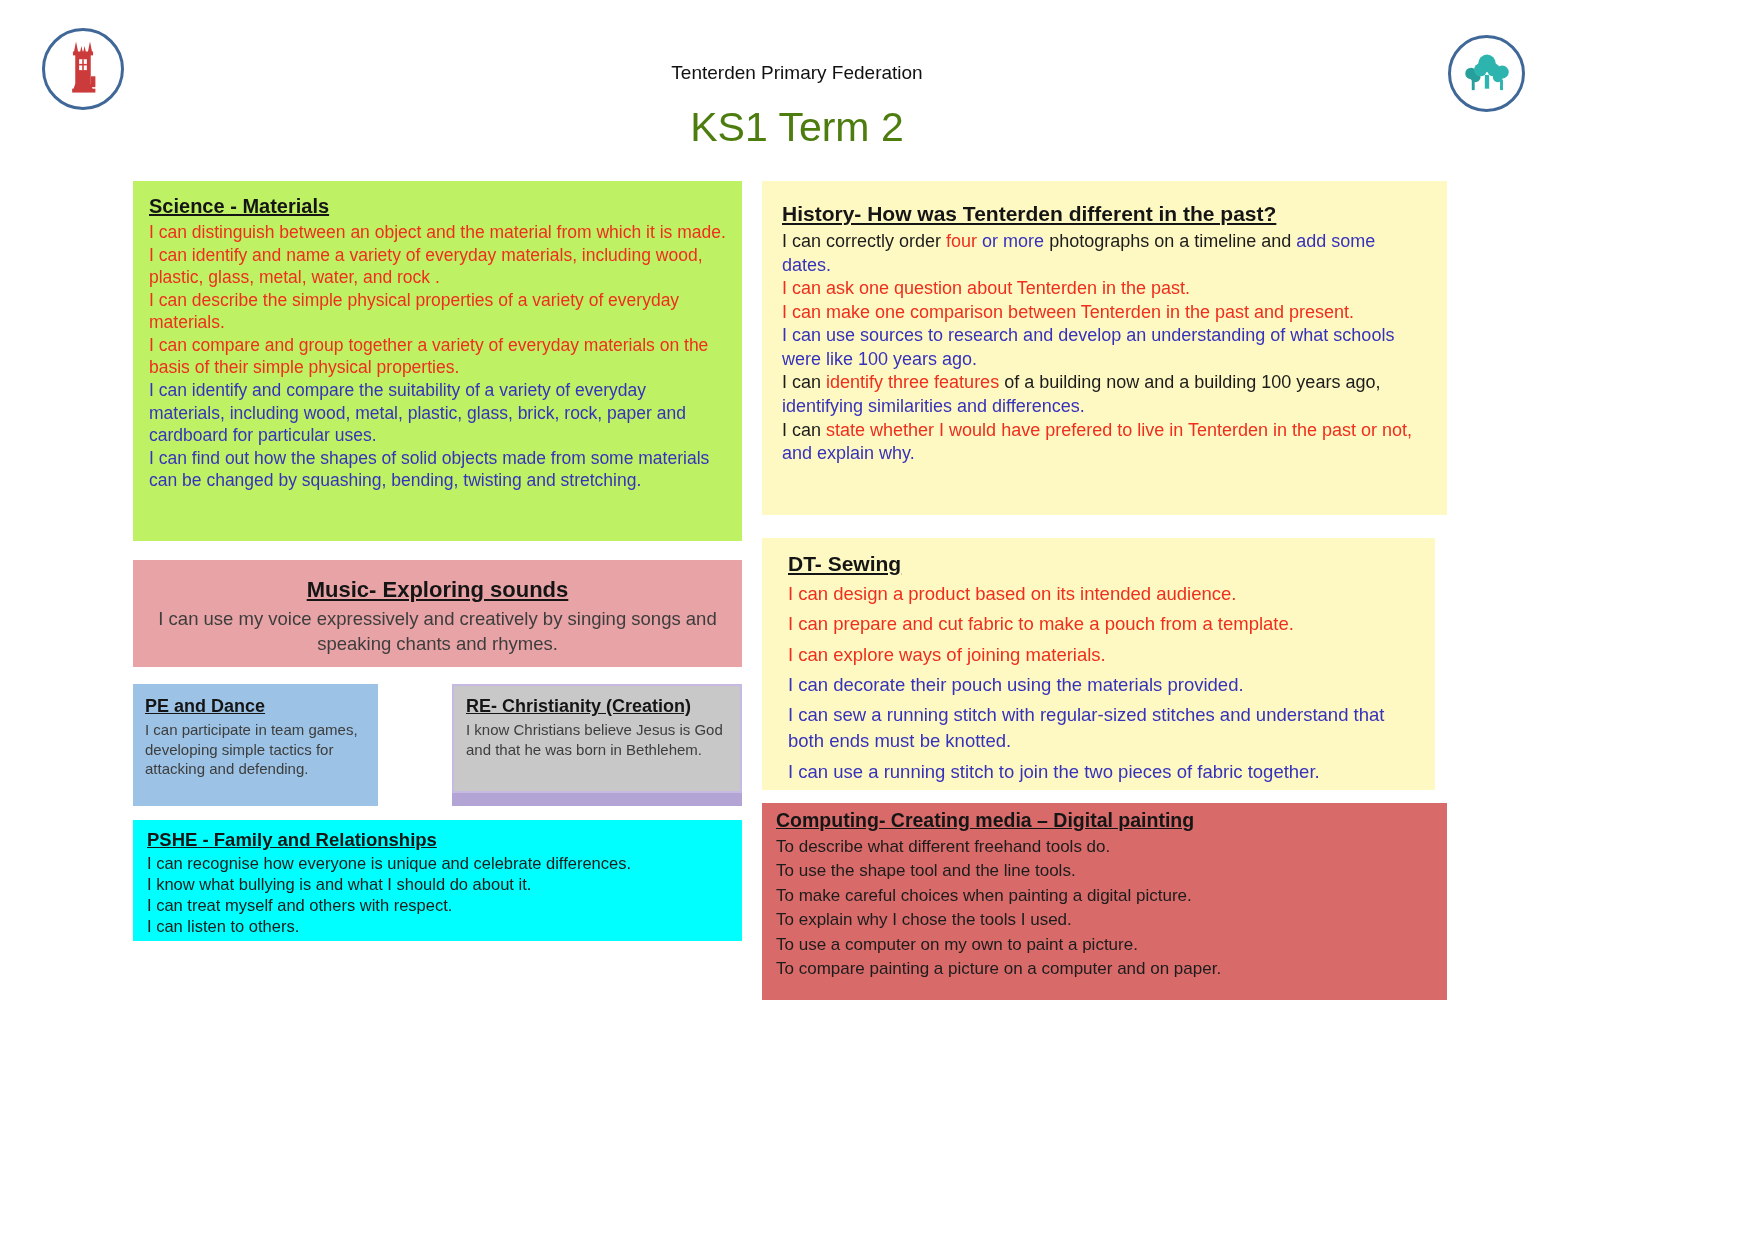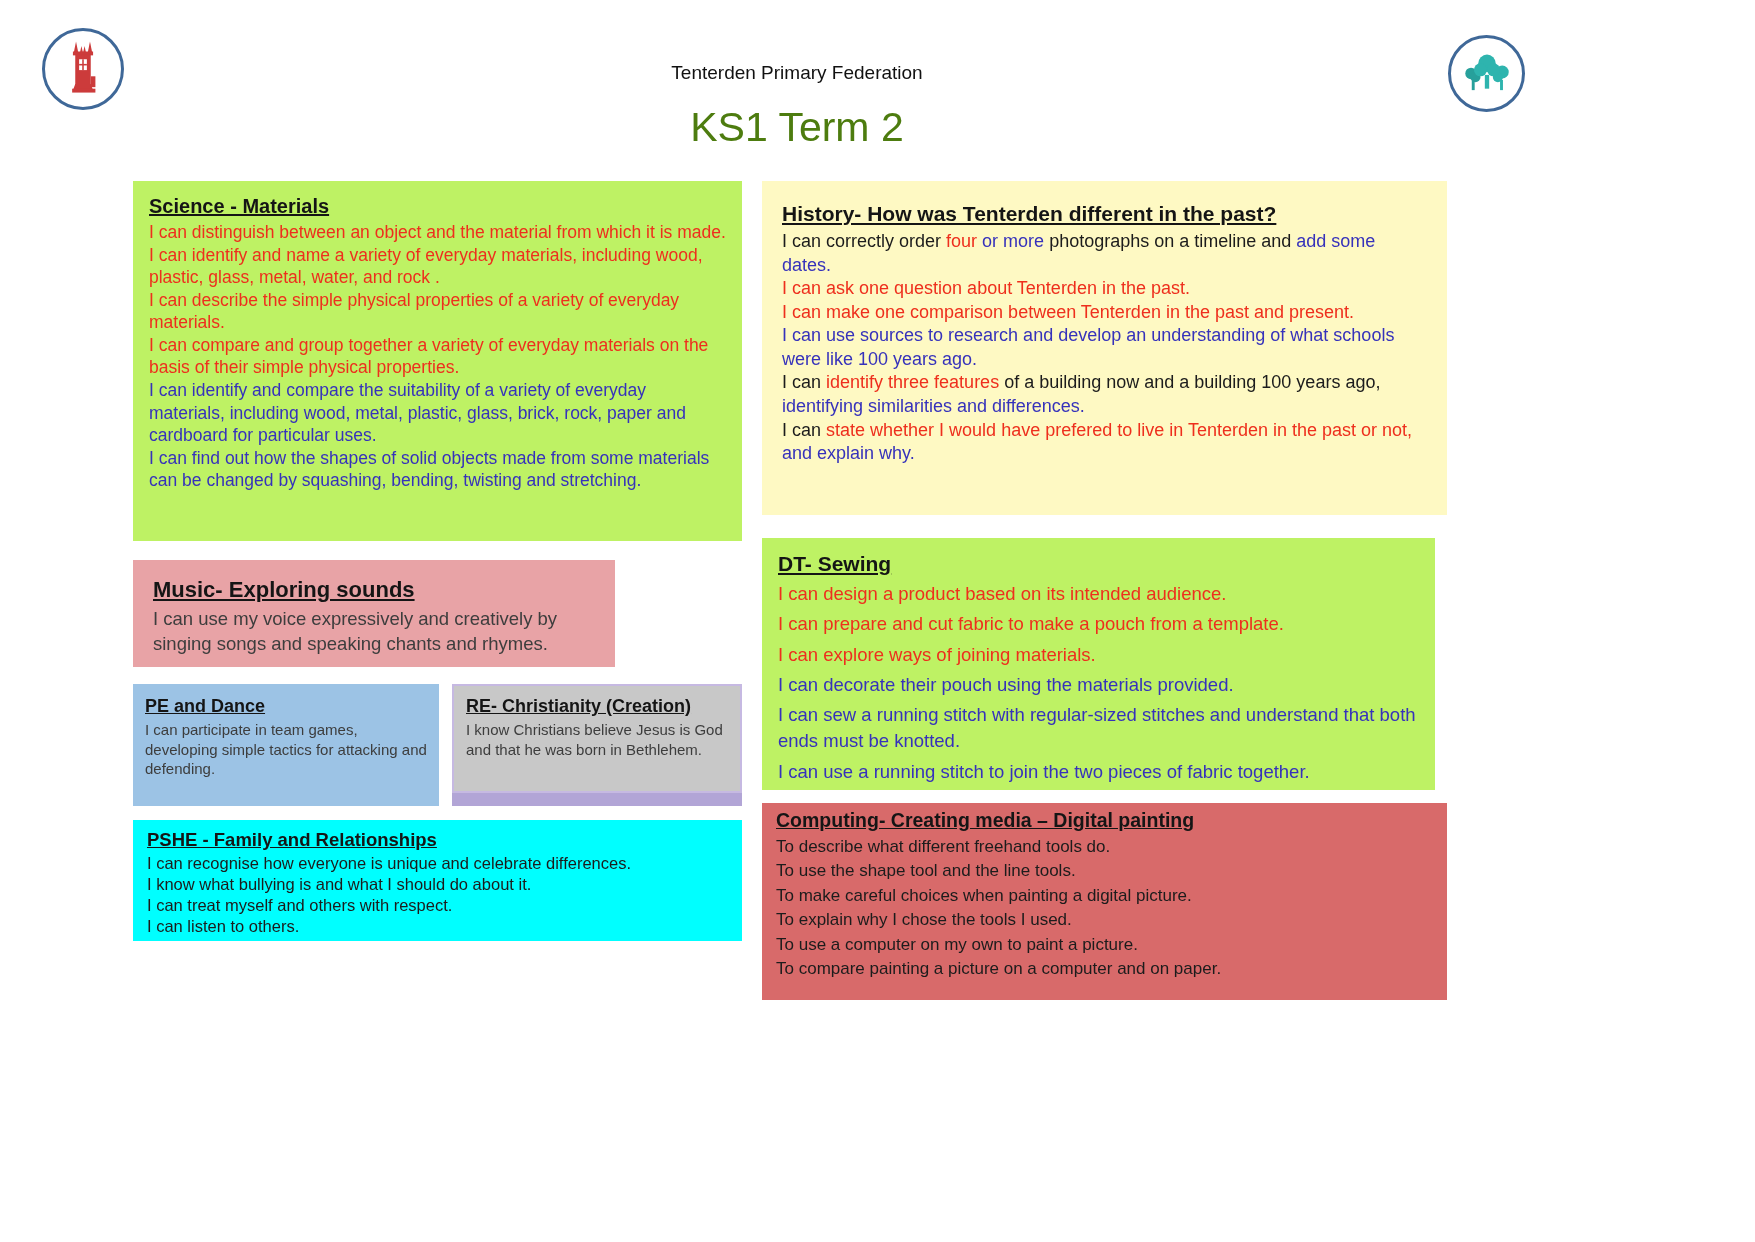--- a/index.html
+++ b/index.html
@@ -24,29 +24,29 @@
   .c-dark{color:#3d3d3d;}
 
   #science-box{left:133px;top:181px;width:609px;height:360px;background:#bef264;padding:14px 16px;}
   #science-box .heading{font-size:20px;margin-bottom:3px;}
   #science-box .line{font-size:17.5px;line-height:1.29;}
 
   #history-box{left:762px;top:181px;width:685px;height:334px;background:#fef9c3;padding:21px 20px;}
   #history-box .heading{font-size:21px;margin-bottom:4px;}
   #history-box .line{font-size:18px;line-height:1.31;}
 
-  #music-box{left:133px;top:560px;width:482px;height:107px;background:#e8a3a6;padding:17px 20px;}
+  #music-box{left:133px;top:560px;width:609px;height:107px;background:#e8a3a6;padding:17px 4px;text-align:center;}
   #music-box .heading{font-size:22px;margin-bottom:4px;}
   #music-box .line{font-size:18.5px;line-height:1.35;}
 
-  #dt-box{left:762px;top:538px;width:673px;height:252px;background:#bef264;padding:14px 16px;}
+  #dt-box{left:762px;top:538px;width:673px;height:252px;background:#fef9c3;padding:14px 26px;}
   #dt-box .heading{font-size:21px;margin-bottom:5px;}
   #dt-box .line{font-size:18.5px;line-height:1.42;margin-bottom:4px;}
 
-  #pe-box{left:133px;top:684px;width:306px;height:122px;background:#9cc3e5;padding:12px 12px;}
+  #pe-box{left:133px;top:684px;width:245px;height:122px;background:#9cc3e5;padding:12px 12px;}
   #pe-box .heading{font-size:18px;margin-bottom:3px;}
   #pe-box .line{font-size:15px;line-height:1.3;}
 
   #re-box{left:452px;top:684px;width:290px;height:122px;background:#b2a5d6;padding-left:24px;}
   #re-inner{position:absolute;left:0;top:0;right:0;bottom:13px;background:#c8c8c8;
     border:2px solid #c6b9e2;box-sizing:border-box;padding:10px 12px;}
   #re-box .heading{font-size:18px;margin-bottom:3px;}
   #re-box .line{font-size:15px;line-height:1.3;}
 
   #pshe-box{left:133px;top:820px;width:609px;height:121px;background:#00ffff;padding:9px 14px;}

